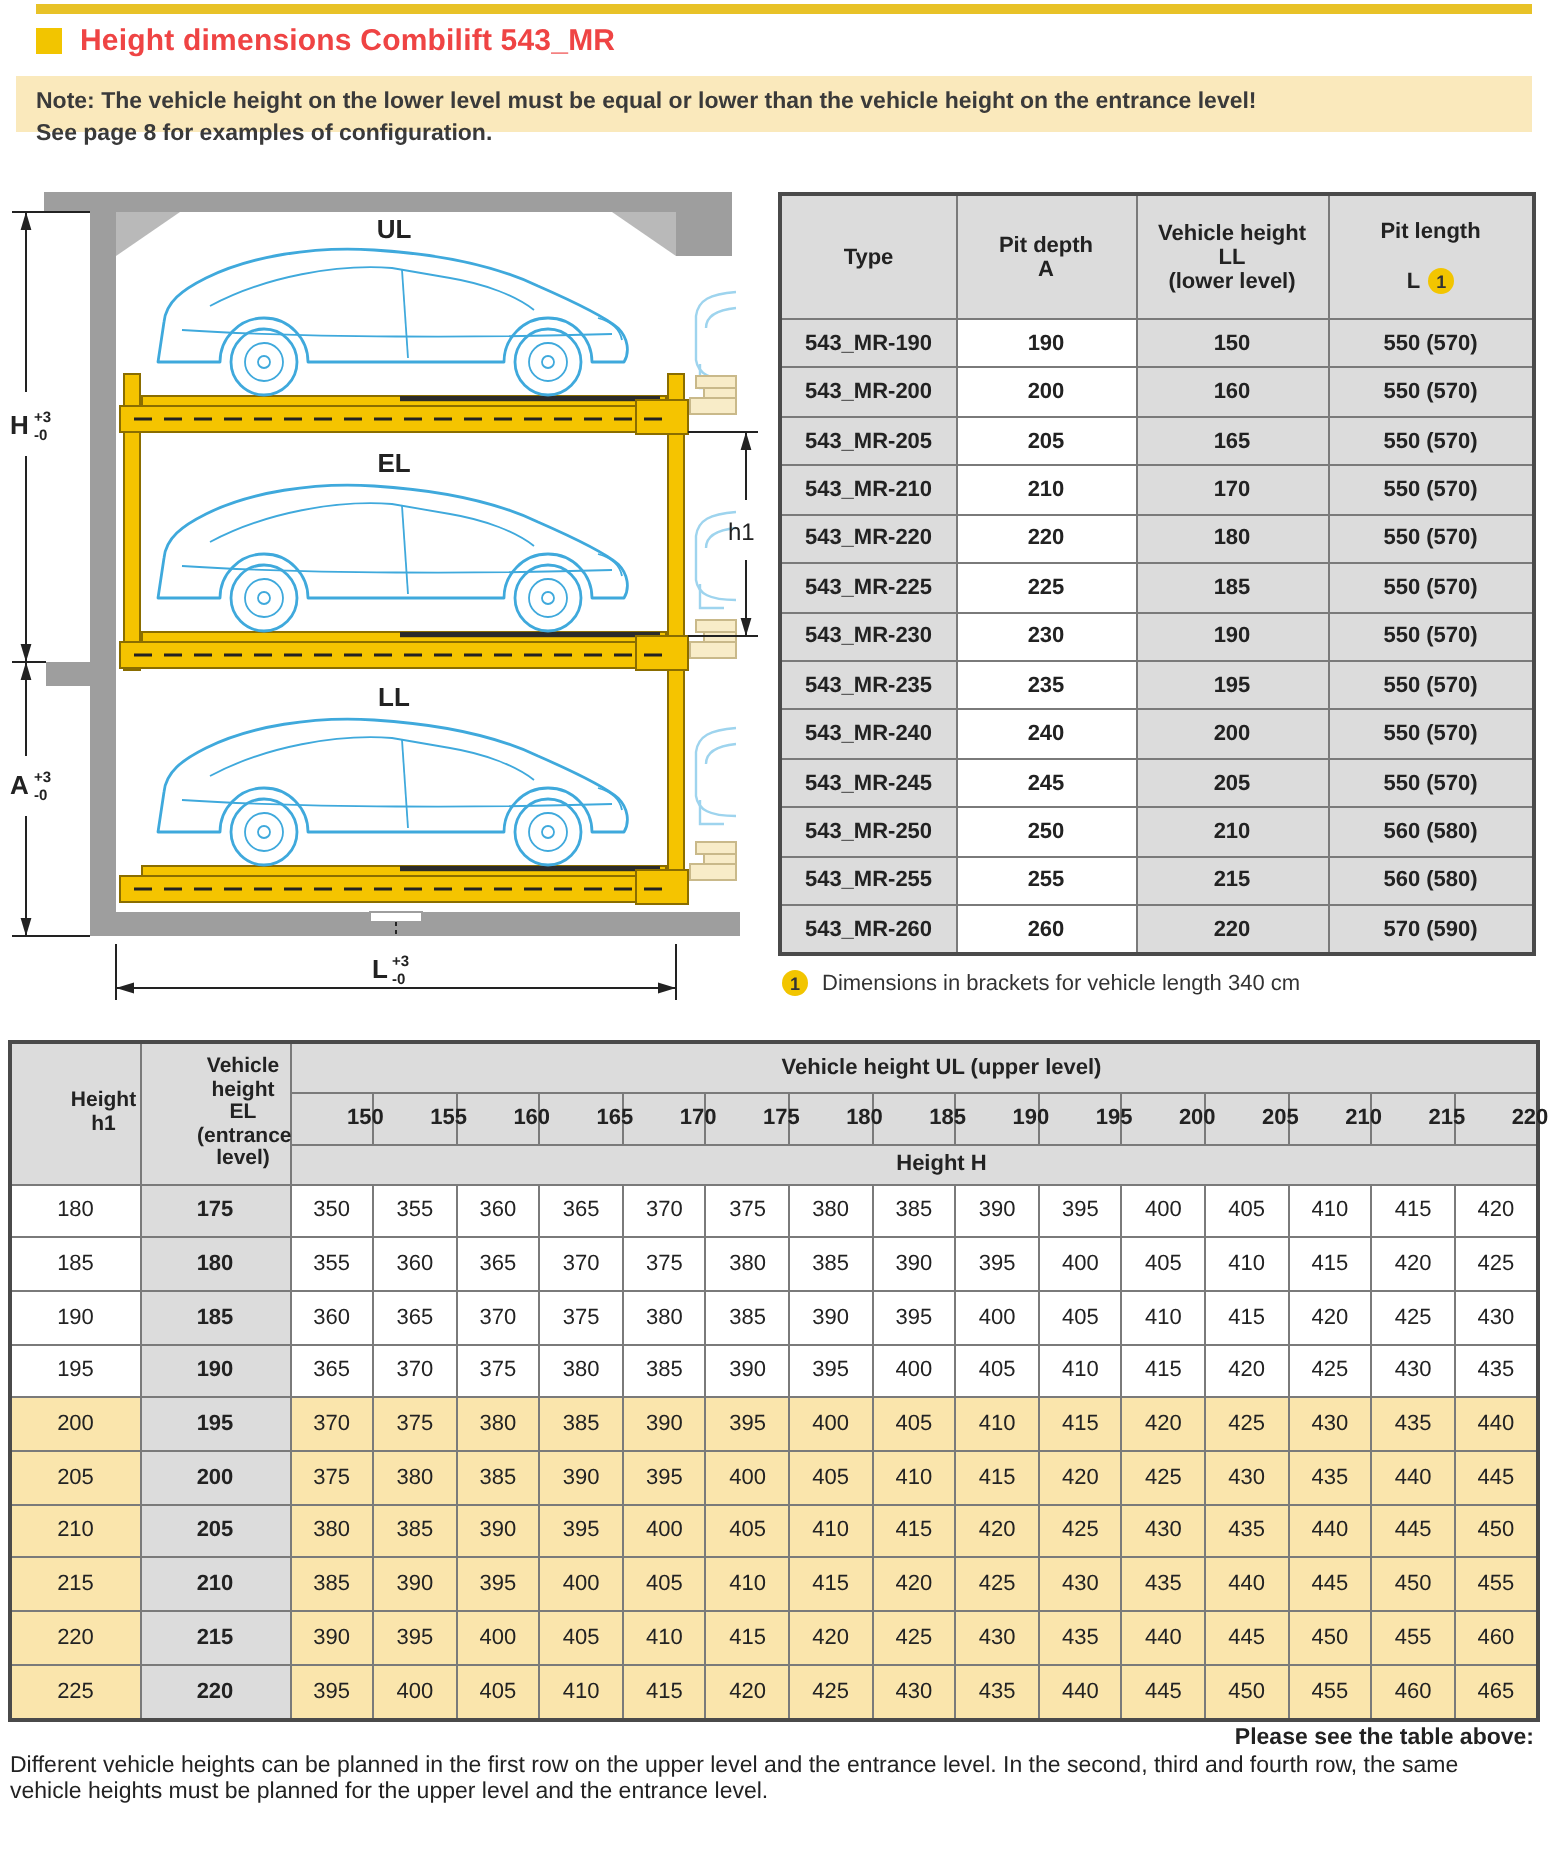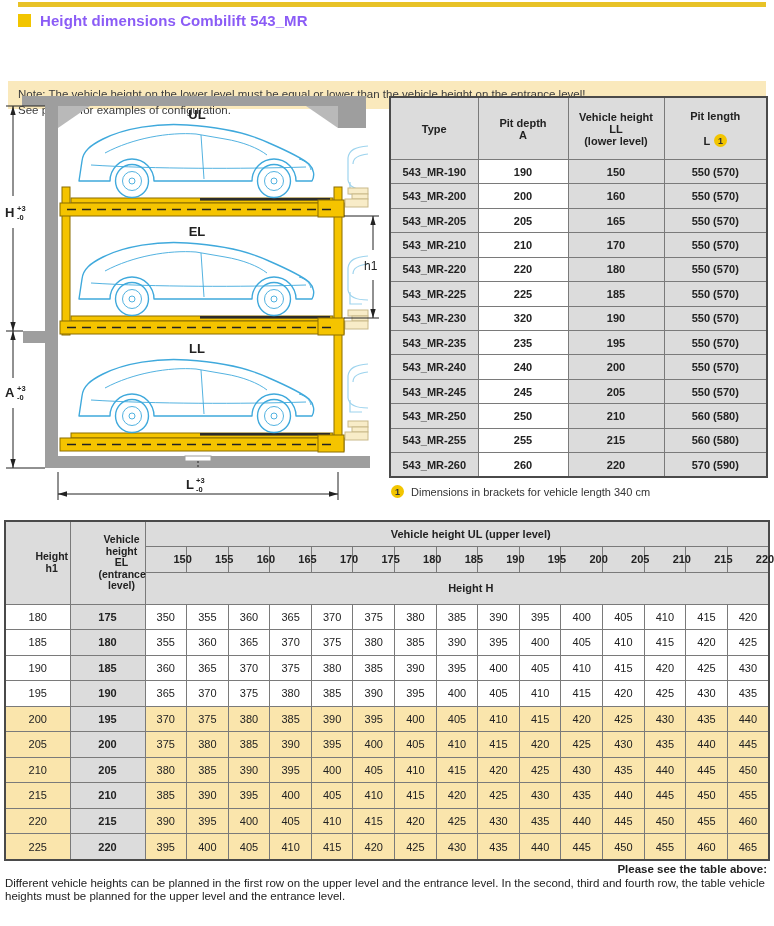--- a/index.html
+++ b/index.html
@@ -22,24 +22,24 @@
   }
   *{box-sizing:border-box;}
   html,body{margin:0;padding:0;}
   body{
     width:774px;height:926px;position:relative;background:#fff;
     font-family:"Liberation Sans", sans-serif;color:var(--ink);
   }
   .top-strip{position:absolute;left:18px;top:2px;width:748px;height:5px;background:var(--strip-yellow);}
   .title-row{position:absolute;left:18px;top:12px;display:flex;align-items:center;gap:9px;}
   .title-square{width:13px;height:13px;background:var(--accent-yellow);}
-  .page-title{margin:0;font-size:15px;font-weight:bold;color:#8b5cf6;letter-spacing:.1px;}
+  .page-title{margin:0;font-size:15px;font-weight:bold;color:#ef4444;letter-spacing:.1px;}
   .note-box{
     position:absolute;left:8px;top:38px;width:758px;height:28px;background:var(--note-bg);
-    padding:5px 0 0 10px;font-size:11.5px;font-weight:normal;color:#3a3a3a;line-height:16px;margin-top:43px;
+    padding:5px 0 0 10px;font-size:11.5px;font-weight:bold;color:#3a3a3a;line-height:16px;
   }
   
   .diagram{position:absolute;left:0;top:88px;}
   .wall{fill:var(--wall-gray);stroke:none;}
   .wall-light{fill:var(--wall-gray-light);}
   .plat{fill:var(--platform-yellow);stroke:var(--platform-edge);stroke-width:1;}
   .plat-dark{fill:#2b2b2b;stroke:none;}
   .dash{stroke:#222;stroke-width:1.4;stroke-dasharray:9,6;fill:none;}
   .car{stroke:var(--car-blue);stroke-width:1.4;fill:none;stroke-linejoin:round;stroke-linecap:round;}
   .car-thin{stroke:var(--car-blue);stroke-width:.9;fill:none;}
@@ -71,21 +71,21 @@
   
   .height-table{position:absolute;left:4px;top:520px;width:766px;height:341px;border:2px solid var(--grid-dark);}
   .height-table th,.height-table td{
     border:1px solid var(--grid);text-align:center;vertical-align:middle;
     font-size:11px;color:#222;padding:0;
   }
   .height-table th{font-weight:bold;background:var(--header-gray);padding-left:28px;}
   .height-table .corner-th{white-space:pre-line;line-height:11.5px;font-size:10.5px;}
   .height-table .ul-span-row th{height:25px;}
   .height-table .ul-cols-row th{height:26px;}
-  .height-table .height-h-row th{height:32px;}
+  .height-table .height-h-row th{height:20px;}
   .height-table td{font-weight:normal;}
   .height-table td.el-cell{font-weight:bold;background:var(--header-gray);}
   .height-table tr.hl td{background:var(--row-highlight);}
   .height-table tr.hl td.el-cell{background:var(--header-gray);}
   
   .footer{position:absolute;left:5px;top:863px;width:762px;font-size:11.5px;line-height:13.5px;color:#222;}
   .footer p{margin:0 0 4px 0;}
   .footer .bold{font-weight:bold;margin-bottom:0;text-align:right;}
 </style>
 </head>
@@ -257,21 +257,21 @@
         <td class="gray">550 (570)</td>
       </tr>
       <tr>
         <td class="gray">543_MR-225</td>
         <td>225</td>
         <td class="gray">185</td>
         <td class="gray">550 (570)</td>
       </tr>
       <tr>
         <td class="gray">543_MR-230</td>
-        <td>320</td>
+        <td>230</td>
         <td class="gray">190</td>
         <td class="gray">550 (570)</td>
       </tr>
       <tr>
         <td class="gray">543_MR-235</td>
         <td>235</td>
         <td class="gray">195</td>
         <td class="gray">550 (570)</td>
       </tr>
       <tr>
@@ -539,14 +539,14 @@
         <td>450</td>
         <td>455</td>
         <td>460</td>
         <td>465</td>
       </tr>
     </tbody>
 </table>
 
 <div class="footer">
   <p class="bold">Please see the table above:</p>
-  <p>Different vehicle heights can be planned in the first row on the upper level and the entrance level. In the second, third and fourth row, the table vehicle heights must be planned for the upper level and the entrance level.</p>
+  <p>Different vehicle heights can be planned in the first row on the upper level and the entrance level. In the second, third and fourth row, the same vehicle heights must be planned for the upper level and the entrance level.</p>
 </div>
 
 </body></html>

